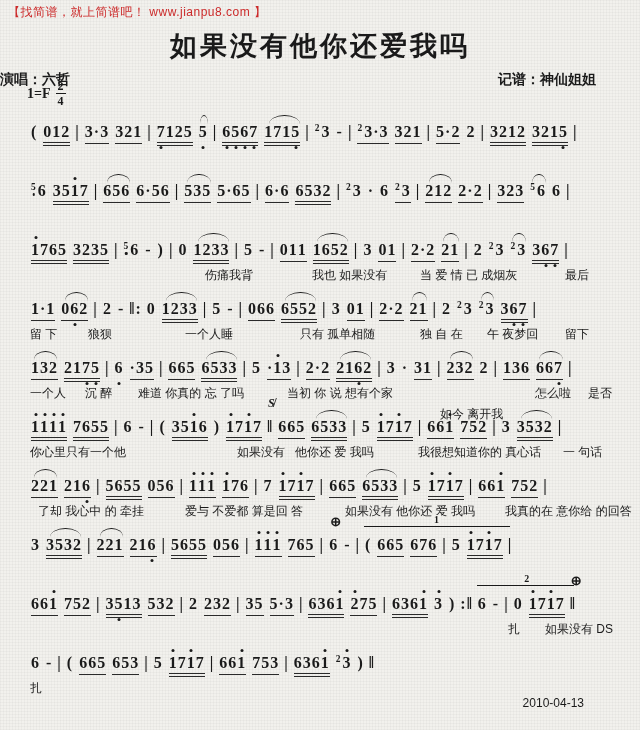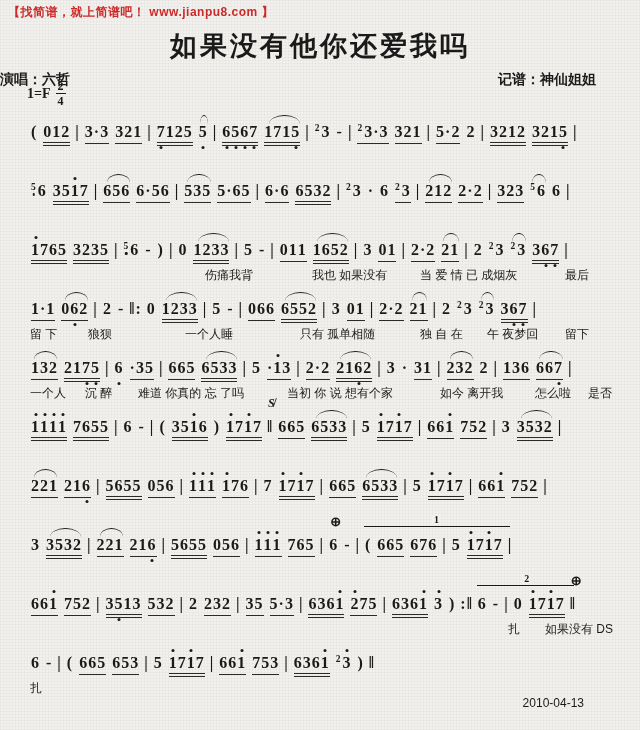--- a/index.html
+++ b/index.html
@@ -4,21 +4,21 @@
 <style>
   html,body{margin:0;padding:0;}
   body{font-family:"Liberation Serif", serif; color:#1a1a1a;}
   .page{position:relative;width:640px;height:730px;overflow:hidden;
     background-color:#f2f1ed;
     background-image:
       repeating-linear-gradient(0deg, rgba(110,110,110,.05) 0 1px, transparent 1px 3px),
       repeating-linear-gradient(90deg, rgba(110,110,110,.05) 0 1px, transparent 1px 3px);
   }
   
-  .promo{position:absolute;left:8px;top:4px;font-size:12px;font-weight:700;
+  .promo{position:absolute;left:8px;top:4px;font-size:12px;font-weight:400;
     font-family:"Liberation Sans",sans-serif;letter-spacing:.5px;}
   .title{position:absolute;top:28px;left:0;width:100%;text-align:center;
     font-size:27px;font-weight:700;letter-spacing:3px;font-family:Liberation Mono, monospace;}
   .singer{position:absolute;top:71px;left:0;width:100%;
     font-size:14px;font-weight:700;font-family:"Liberation Sans",sans-serif;}
   .transcriber{position:absolute;top:71px;right:44px;
     font-size:14px;font-weight:700;font-family:"Liberation Sans",sans-serif;}
   .keymeter{position:absolute;top:80px;left:27px;display:flex;align-items:center;gap:5px;
     font-size:14px;font-weight:700;}
   .meter{display:inline-flex;flex-direction:column;align-items:center;line-height:1;font-size:12px;}
@@ -101,30 +101,45 @@
           <span class="lyric" style="left: 565px;">留下</span>
         </div>
       </div>
       <div class="line">
         <div class="music-row"><span class="tok arc"><span class="body u1"><span class="digit">1</span><span class="digit">3</span><span class="digit">2</span></span></span><span class="tok"><span class="body u2"><span class="digit">2</span><span class="digit">1</span><span class="digit lo">7</span><span class="digit lo">5</span></span></span><span class="tok bar"><span class="body"><span class="digit">|</span></span></span><span class="tok"><span class="body"><span class="digit lo">6</span></span></span><span class="tok"><span class="body u1"><span class="digit">·</span><span class="digit">3</span><span class="digit">5</span></span></span><span class="tok bar"><span class="body"><span class="digit">|</span></span></span><span class="tok"><span class="body u1"><span class="digit">6</span><span class="digit">6</span><span class="digit">5</span></span></span><span class="tok arc"><span class="body u2"><span class="digit">6</span><span class="digit">5</span><span class="digit">3</span><span class="digit">3</span></span></span><span class="tok bar"><span class="body"><span class="digit">|</span></span></span><span class="tok"><span class="body"><span class="digit">5</span></span></span><span class="tok"><span class="body u1"><span class="digit">·</span><span class="digit hi">1</span><span class="digit">3</span></span></span><span class="tok bar"><span class="body"><span class="digit">|</span></span></span><span class="tok"><span class="body u1"><span class="digit">2</span><span class="digit">·</span><span class="digit">2</span></span></span><span class="tok arc"><span class="body u2"><span class="digit">2</span><span class="digit">1</span><span class="digit lo">6</span><span class="digit">2</span></span></span><span class="tok bar"><span class="body"><span class="digit">|</span></span></span><span class="tok"><span class="body"><span class="digit">3</span></span></span><span class="tok"><span class="body"><span class="digit">·</span></span></span><span class="tok"><span class="body u1"><span class="digit">3</span><span class="digit">1</span></span></span><span class="tok bar"><span class="body"><span class="digit">|</span></span></span><span class="tok arc"><span class="body u1"><span class="digit">2</span><span class="digit">3</span><span class="digit">2</span></span></span><span class="tok"><span class="body"><span class="digit">2</span></span></span><span class="tok bar"><span class="body"><span class="digit">|</span></span></span><span class="tok"><span class="body u1"><span class="digit">1</span><span class="digit">3</span><span class="digit">6</span></span></span><span class="tok arc"><span class="body u1"><span class="digit">6</span><span class="digit">6</span><span class="digit lo">7</span></span></span><span class="tok bar"><span class="body"><span class="digit">|</span></span></span></div>
         <div class="lyric-row">
           <span class="lyric" style="left: 30px;">一个人</span>
           <span class="lyric" style="left: 85px;">沉 醉</span>
           <span class="lyric" style="left: 138px;">难道 你真的 忘 了吗</span>
           <span class="lyric" style="left: 287px;">当初 你 说 想有个家</span>
-          <span class="lyric" style="left: 440px;">如今 离开我</span>
+          <span class="lyric" style="left: 440px; margin-top: 21px;">如今 离开我</span>
           <span class="lyric" style="left: 535px;">怎么啦</span>
           <span class="lyric" style="left: 588px;">是否</span>
         </div>
       </div>
       <div class="line">
         <div class="music-row"><span class="tok"><span class="body u2"><span class="digit hi">1</span><span class="digit hi">1</span><span class="digit hi">1</span><span class="digit hi">1</span></span></span><span class="tok"><span class="body u2"><span class="digit">7</span><span class="digit">6</span><span class="digit">5</span><span class="digit">5</span></span></span><span class="tok bar"><span class="body"><span class="digit">|</span></span></span><span class="tok"><span class="body"><span class="digit">6</span></span></span><span class="tok"><span class="body"><span class="digit">-</span></span></span><span class="tok bar"><span class="body"><span class="digit">|</span></span></span><span class="tok"><span class="body"><span class="digit">(</span></span></span><span class="tok"><span class="body u2"><span class="digit">3</span><span class="digit">5</span><span class="digit hi">1</span><span class="digit">6</span></span></span><span class="tok"><span class="body"><span class="digit">)</span></span></span><span class="tok"><span class="body u2"><span class="digit hi">1</span><span class="digit">7</span><span class="digit hi">1</span><span class="digit">7</span></span></span><span class="tok bar"><span class="mark segno">S̸</span><span class="body"><span class="digit">‖</span></span></span><span class="tok"><span class="body u1"><span class="digit">6</span><span class="digit">6</span><span class="digit">5</span></span></span><span class="tok arc"><span class="body u2"><span class="digit">6</span><span class="digit">5</span><span class="digit">3</span><span class="digit">3</span></span></span><span class="tok bar"><span class="body"><span class="digit">|</span></span></span><span class="tok"><span class="body"><span class="digit">5</span></span></span><span class="tok"><span class="body u2"><span class="digit hi">1</span><span class="digit">7</span><span class="digit hi">1</span><span class="digit">7</span></span></span><span class="tok bar"><span class="body"><span class="digit">|</span></span></span><span class="tok"><span class="body u1"><span class="digit">6</span><span class="digit">6</span><span class="digit hi">1</span></span></span><span class="tok"><span class="body u1"><span class="digit">7</span><span class="digit">5</span><span class="digit">2</span></span></span><span class="tok bar"><span class="body"><span class="digit">|</span></span></span><span class="tok"><span class="body"><span class="digit">3</span></span></span><span class="tok arc"><span class="body u2"><span class="digit">3</span><span class="digit">5</span><span class="digit">3</span><span class="digit">2</span></span></span><span class="tok bar"><span class="body"><span class="digit">|</span></span></span></div>
+        <div class="lyric-row">
+          <span class="lyric" style="left: 30px;">你心里只</span>
+          <span class="lyric" style="left: 78px;">有一个他</span>
+          <span class="lyric" style="left: 237px;">如果没有</span>
+          <span class="lyric" style="left: 295px;">他你还 爱 我吗</span>
+          <span class="lyric" style="left: 418px;">我很想知</span>
+          <span class="lyric" style="left: 466px;">道你的 真心话</span>
+          <span class="lyric" style="left: 563px;">一 句话</span>
+        </div>
       </div>
       <div class="line">
         <div class="music-row"><span class="tok arc"><span class="body u1"><span class="digit">2</span><span class="digit">2</span><span class="digit">1</span></span></span><span class="tok"><span class="body u1"><span class="digit">2</span><span class="digit">1</span><span class="digit lo">6</span></span></span><span class="tok bar"><span class="body"><span class="digit">|</span></span></span><span class="tok"><span class="body u2"><span class="digit">5</span><span class="digit">6</span><span class="digit">5</span><span class="digit">5</span></span></span><span class="tok"><span class="body u1"><span class="digit">0</span><span class="digit">5</span><span class="digit">6</span></span></span><span class="tok bar"><span class="body"><span class="digit">|</span></span></span><span class="tok"><span class="body u1"><span class="digit hi">1</span><span class="digit hi">1</span><span class="digit hi">1</span></span></span><span class="tok"><span class="body u1"><span class="digit hi">1</span><span class="digit">7</span><span class="digit">6</span></span></span><span class="tok bar"><span class="body"><span class="digit">|</span></span></span><span class="tok"><span class="body"><span class="digit">7</span></span></span><span class="tok"><span class="body u2"><span class="digit hi">1</span><span class="digit">7</span><span class="digit hi">1</span><span class="digit">7</span></span></span><span class="tok bar"><span class="body"><span class="digit">|</span></span></span><span class="tok"><span class="body u1"><span class="digit">6</span><span class="digit">6</span><span class="digit">5</span></span></span><span class="tok arc"><span class="body u2"><span class="digit">6</span><span class="digit">5</span><span class="digit">3</span><span class="digit">3</span></span></span><span class="tok bar"><span class="body"><span class="digit">|</span></span></span><span class="tok"><span class="body"><span class="digit">5</span></span></span><span class="tok"><span class="body u2"><span class="digit hi">1</span><span class="digit">7</span><span class="digit hi">1</span><span class="digit">7</span></span></span><span class="tok bar"><span class="body"><span class="digit">|</span></span></span><span class="tok"><span class="body u1"><span class="digit">6</span><span class="digit">6</span><span class="digit hi">1</span></span></span><span class="tok"><span class="body u1"><span class="digit">7</span><span class="digit">5</span><span class="digit">2</span></span></span><span class="tok bar"><span class="body"><span class="digit">|</span></span></span></div>
+        <div class="lyric-row">
+          <span class="lyric" style="left: 38px;">了却 我心中 的 牵挂</span>
+          <span class="lyric" style="left: 185px;">爱与 不爱都 算是回 答</span>
+          <span class="lyric" style="left: 345px;">如果没有 他你还 爱 我吗</span>
+          <span class="lyric" style="left: 505px;">我真的在 意你给 的回答</span>
+        </div>
       </div>
       <div class="line">
         <div class="music-row"><span class="tok"><span class="body"><span class="digit">3</span></span></span><span class="tok arc"><span class="body u2"><span class="digit">3</span><span class="digit">5</span><span class="digit">3</span><span class="digit">2</span></span></span><span class="tok bar"><span class="body"><span class="digit">|</span></span></span><span class="tok arc"><span class="body u1"><span class="digit">2</span><span class="digit">2</span><span class="digit">1</span></span></span><span class="tok"><span class="body u1"><span class="digit">2</span><span class="digit">1</span><span class="digit lo">6</span></span></span><span class="tok bar"><span class="body"><span class="digit">|</span></span></span><span class="tok"><span class="body u2"><span class="digit">5</span><span class="digit">6</span><span class="digit">5</span><span class="digit">5</span></span></span><span class="tok"><span class="body u1"><span class="digit">0</span><span class="digit">5</span><span class="digit">6</span></span></span><span class="tok bar"><span class="body"><span class="digit">|</span></span></span><span class="tok"><span class="body u1"><span class="digit hi">1</span><span class="digit hi">1</span><span class="digit hi">1</span></span></span><span class="tok"><span class="body u1"><span class="digit">7</span><span class="digit">6</span><span class="digit">5</span></span></span><span class="tok bar"><span class="body"><span class="digit">|</span></span></span><span class="tok"><span class="mark coda">⊕</span><span class="body"><span class="digit">6</span></span></span><span class="tok"><span class="body"><span class="digit">-</span></span></span><span class="tok bar"><span class="body"><span class="digit">|</span></span></span><span class="volta">
             <span class="volta-label">1</span>
             <span class="tok"><span class="body"><span class="digit">(</span></span></span>
             <span class="tok"><span class="body u1"><span class="digit">6</span><span class="digit">6</span><span class="digit">5</span></span></span>
             <span class="tok"><span class="body u1"><span class="digit">6</span><span class="digit">7</span><span class="digit">6</span></span></span>
             <span class="tok bar"><span class="body"><span class="digit">|</span></span></span>
             <span class="tok"><span class="body"><span class="digit">5</span></span></span>
             <span class="tok"><span class="body u2"><span class="digit hi">1</span><span class="digit">7</span><span class="digit hi">1</span><span class="digit">7</span></span></span>

